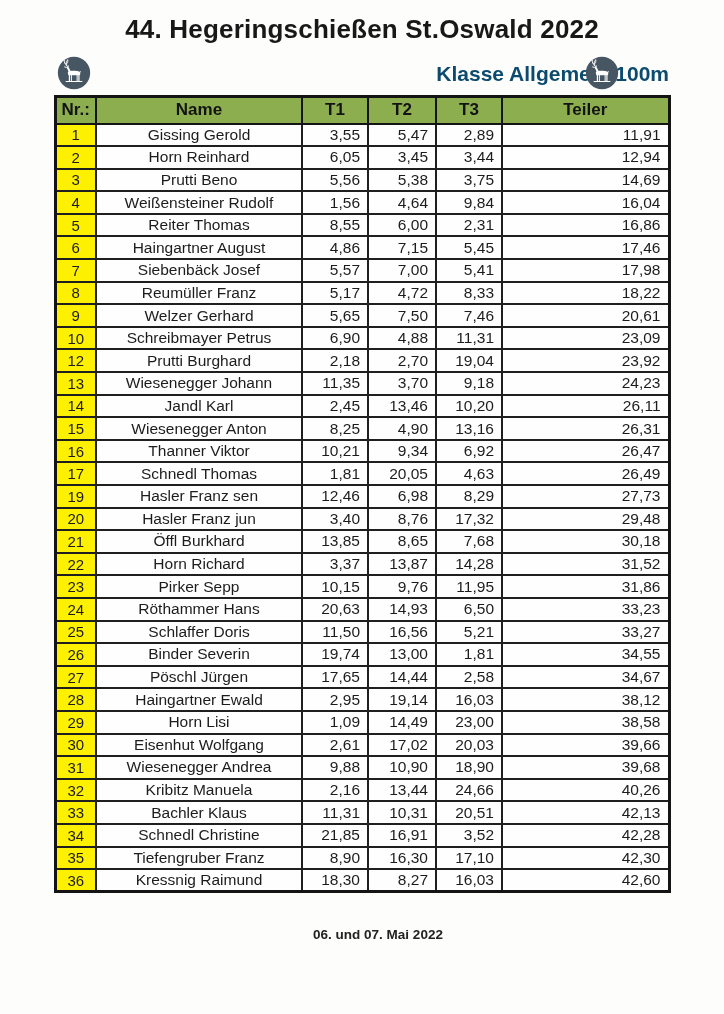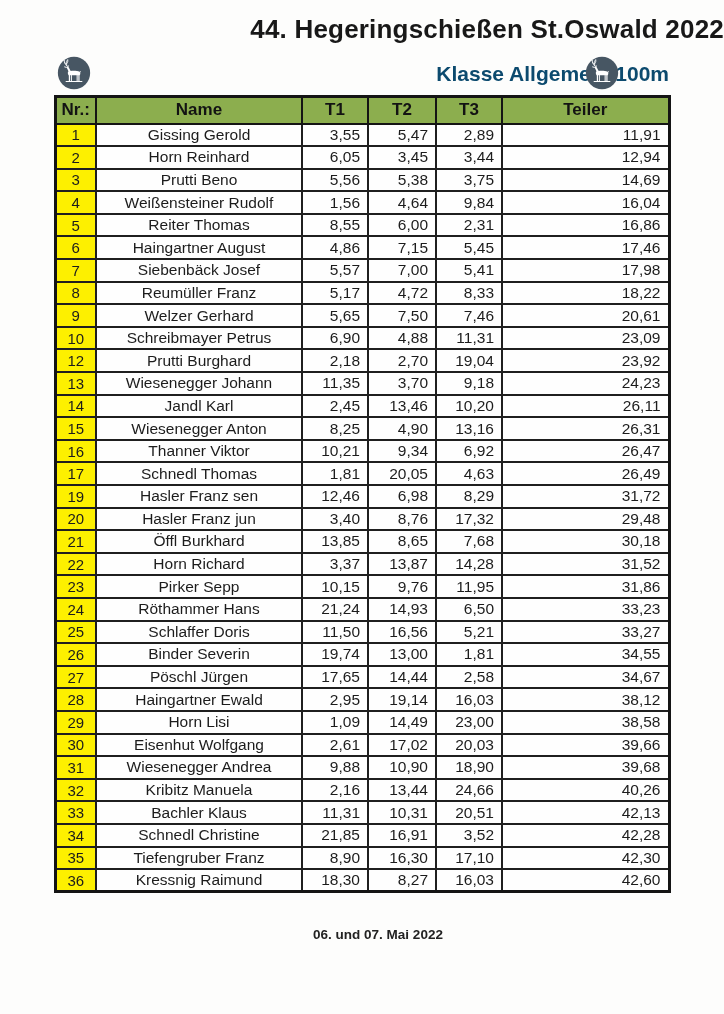--- a/index.html
+++ b/index.html
@@ -13,21 +13,21 @@
   body{
     width:724px;height:1014px;
     background:#fdfdfc;
     font-family:"Liberation Sans",sans-serif;
     color:var(--ink);
     overflow:hidden;
   }
   .page{padding-top:14px;}
   .title{
     margin:0;
-    text-align:right;
+    text-align:center;
     font-size:26px;
     font-weight:700;
     letter-spacing:0.2px;
     color:#181818;
   }
   .subheader{
     position:relative;
     width:614px;
     margin:10px auto 0;
     height:38px;
@@ -280,21 +280,21 @@
           <td class="num">20,05</td>
           <td class="num">4,63</td>
           <td class="num">26,49</td>
         </tr>
         <tr>
           <td class="nr">19</td>
           <td class="name">Hasler Franz sen</td>
           <td class="num">12,46</td>
           <td class="num">6,98</td>
           <td class="num">8,29</td>
-          <td class="num">31,72</td>
+          <td class="num">27,73</td>
         </tr>
         <tr>
           <td class="nr">20</td>
           <td class="name">Hasler Franz jun</td>
           <td class="num">3,40</td>
           <td class="num">8,76</td>
           <td class="num">17,32</td>
           <td class="num">29,48</td>
         </tr>
         <tr>
@@ -317,21 +317,21 @@
           <td class="nr">23</td>
           <td class="name">Pirker Sepp</td>
           <td class="num">10,15</td>
           <td class="num">9,76</td>
           <td class="num">11,95</td>
           <td class="num">31,86</td>
         </tr>
         <tr>
           <td class="nr">24</td>
           <td class="name">Röthammer Hans</td>
-          <td class="num">21,24</td>
+          <td class="num">20,63</td>
           <td class="num">14,93</td>
           <td class="num">6,50</td>
           <td class="num">33,23</td>
         </tr>
         <tr>
           <td class="nr">25</td>
           <td class="name">Schlaffer Doris</td>
           <td class="num">11,50</td>
           <td class="num">16,56</td>
           <td class="num">5,21</td>

